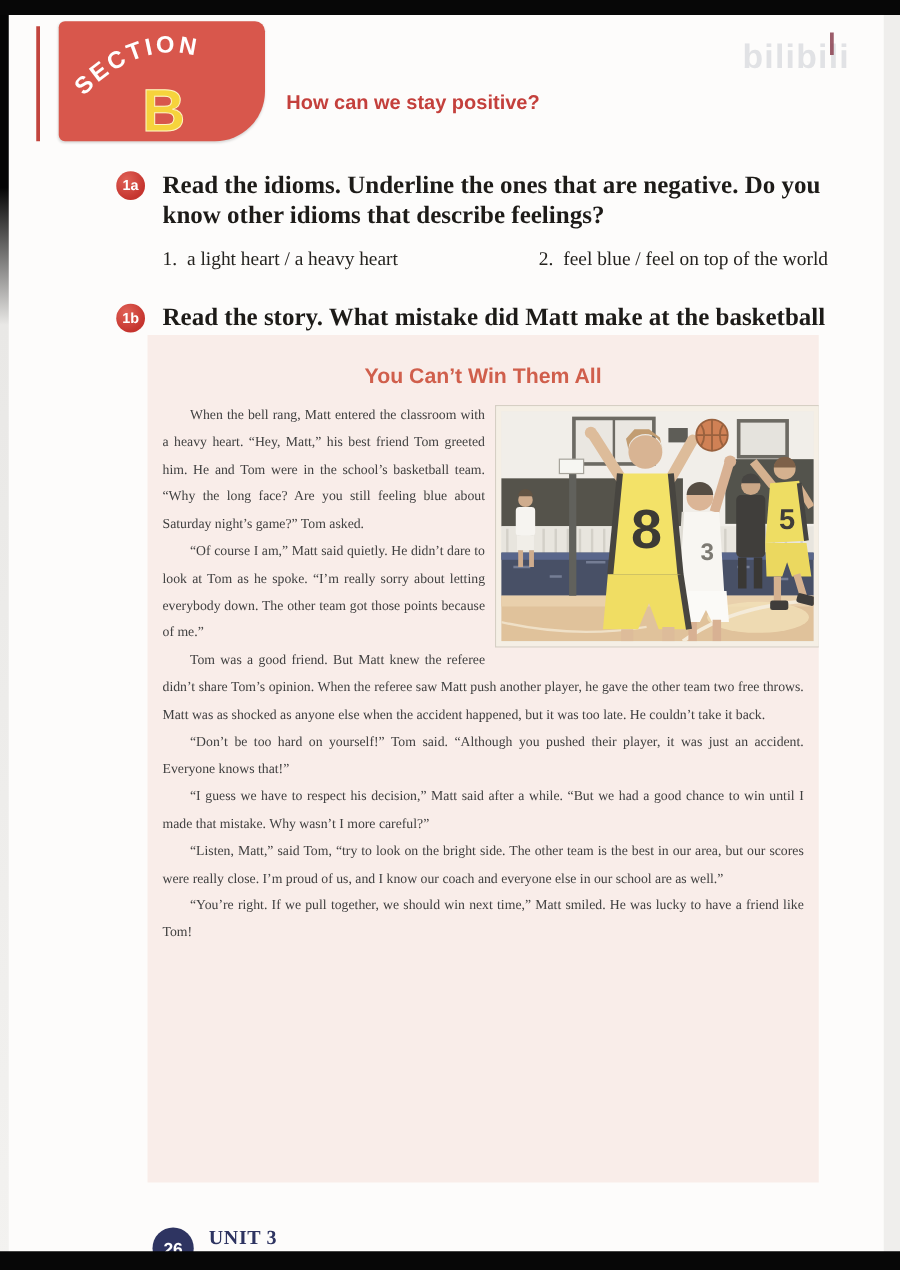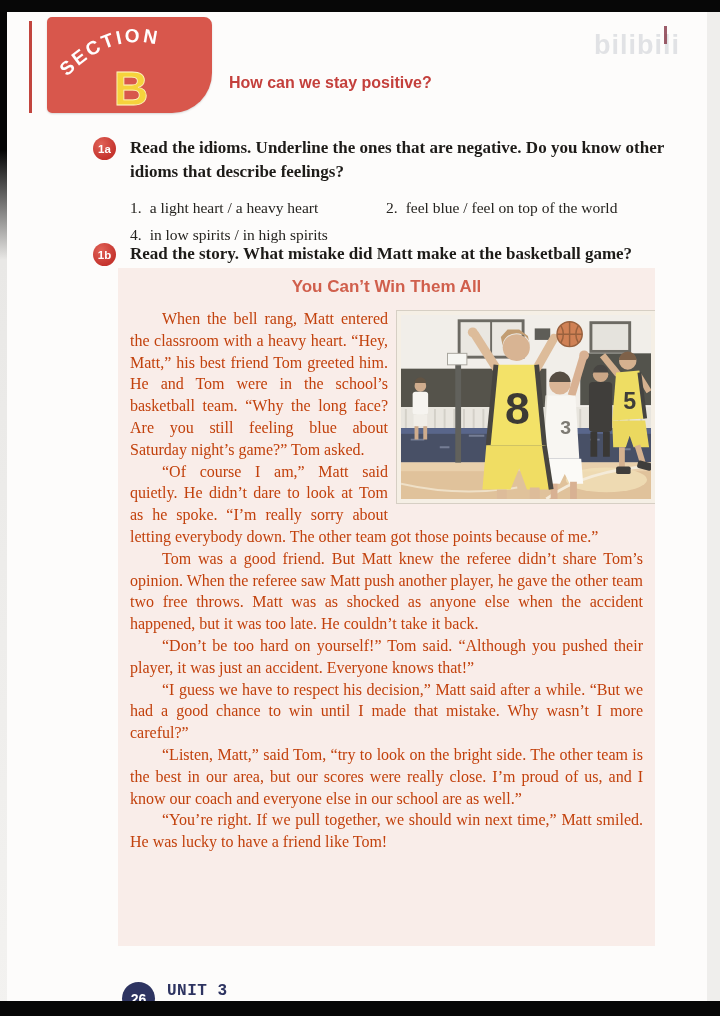--- a/index.html
+++ b/index.html
@@ -24,39 +24,39 @@
   .page-heading{position:absolute;left:229px;top:74px;
     font-family:"Liberation Sans",sans-serif;font-weight:bold;font-size:16px;color:#c4403c;}
 
   .exercise{position:absolute;left:130px;width:540px;}
   .ex-1a{top:136px;}
   .ex-1b{top:242px;}
   .ex-badge{position:absolute;left:-37px;top:1px;width:23px;height:23px;border-radius:50%;
     background:radial-gradient(circle at 35% 30%,#e06257,#c5342e 70%);
     color:#fff;font-family:"Liberation Sans",sans-serif;font-weight:bold;font-size:11.5px;
     display:flex;align-items:center;justify-content:center;}
-  .ex-instruction{font-weight:bold;font-size:17px;line-height:24px;color:#1d1b18;}
+  .ex-instruction{font-weight:bold;font-size:20px;line-height:24px;color:#1d1b18;}
   .idiom-grid{margin-top:12px;display:grid;grid-template-columns:256px auto;row-gap:4px;
-    font-size:15.5px;line-height:23px;color:#25231f;}
+    font-size:15.5px;line-height:23px;color:#25231f;gap:45px;}
   .idiom-num{display:inline-block;margin-right:8px;}
 
   .story-box{position:absolute;left:118px;top:268px;width:537px;height:678px;
-    background:#f9ede9;padding:7px 12px;box-sizing:border-box;overflow:hidden;}
+    background:#f9ede9;padding:21px 12px;box-sizing:border-box;overflow:hidden;}
   .story-title{text-align:center;font-family:"Liberation Sans",sans-serif;font-weight:bold;
     font-size:17px;color:#d05f4c;margin:2px 0 11px 0;}
   .story-photo{float:right;width:250px;height:184px;margin:3px -12px 8px 9px;
     border:4px solid #f5efe5;box-shadow:0 0 0 1px #d6cfc4;background:#efece6;}
-  .story-text p{margin:0;text-indent:2em;font-size:16px;line-height:21.8px;
-    text-align:justify;color:#c2410c;}
+  .story-text p{margin:0;text-indent:2em;font-size:11px;line-height:21.8px;
+    text-align:justify;color:#404040;}
 
   .footer{position:absolute;left:122px;top:982px;display:flex;align-items:flex-start;gap:12px;z-index:4;}
   .page-circle{width:33px;height:33px;border-radius:50%;background:#2e3461;color:#fff;
     font-family:"Liberation Sans",sans-serif;font-weight:bold;font-size:14px;
     display:flex;align-items:center;justify-content:center;}
-  .unit-label{font-family:Liberation Mono, monospace;font-weight:bold;font-size:16px;
+  .unit-label{font-family:Liberation Serif, serif;font-weight:bold;font-size:16px;
     color:#2e3461;letter-spacing:.5px;}
 </style>
 </head>
 <body>
 
 <div class="bar-top"></div>
 <div class="left-strip"></div>
 <div class="right-strip"></div>
 
 <div class="watermark">bilibili</div>

